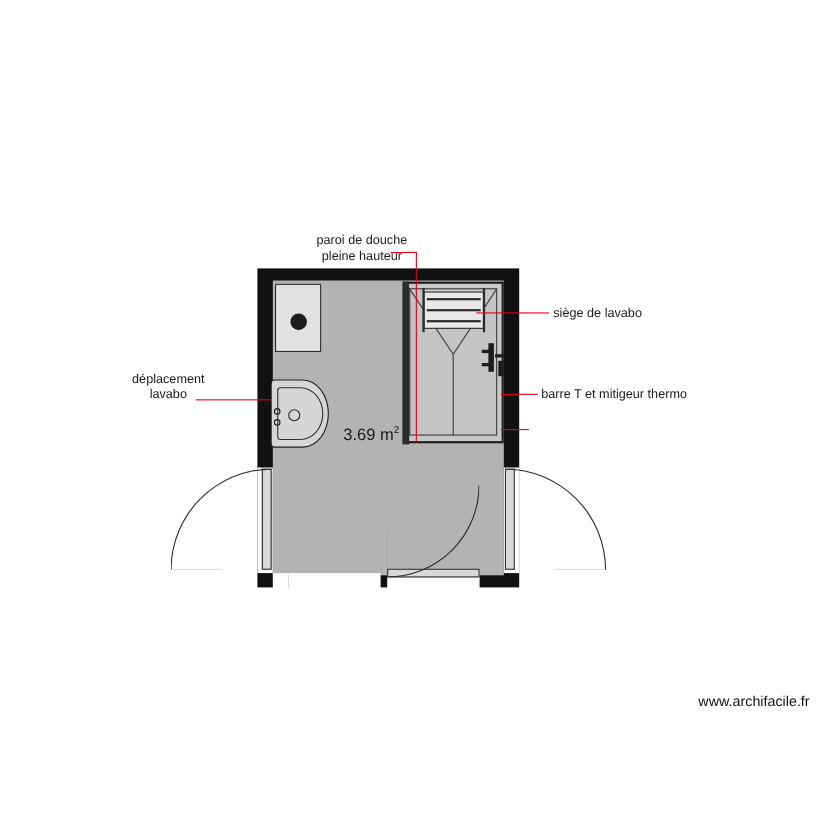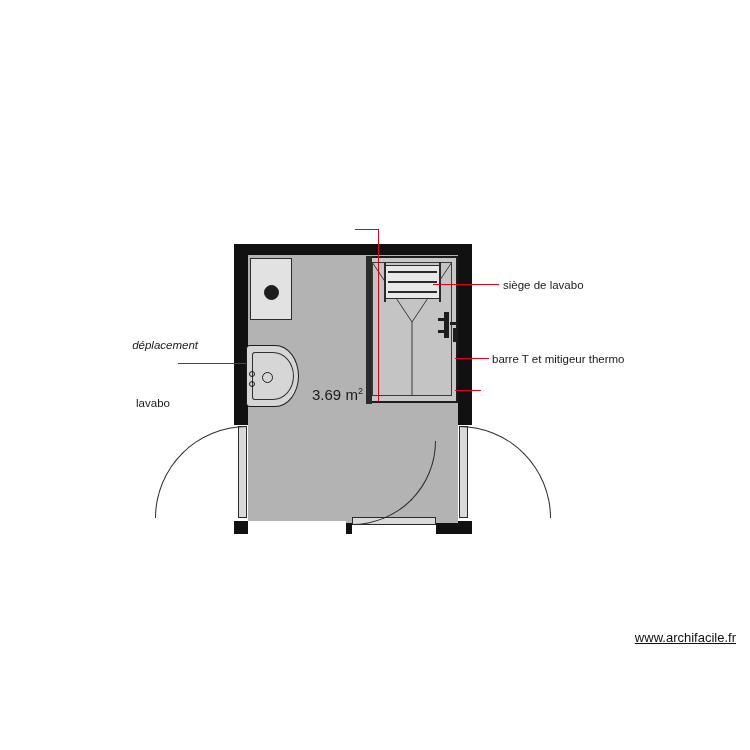--- a/index.html
+++ b/index.html
@@ -233,21 +233,20 @@
     color: #1a1a1a;
   }
   .area-label sup { font-size: 9px; }
 
   .footer {
     position: absolute;
     right: 14px;
     top: 630px;
     font-size: 13px;
     color: #111111;
-    text-decoration: underline;
   }
 </style>
 </head>
 <body>
 
 <div class="stage">
 
   <div class="room-outer"></div>
   <div class="room-inner"></div>
 
@@ -298,36 +297,40 @@
   <div class="basin-bowl"></div>
   <div class="basin-tap"></div>
   <div class="basin-small-dot" style="left:249px; top:371px;"></div>
   <div class="basin-small-dot" style="left:249px; top:381px;"></div>
 
   <div class="area-label">
     <span>3.69</span>
     <span>m</span><sup>2</sup>
   </div>
 
+  <div class="label center" style="left:283px; top:212px; width:92px;">
+    <div>paroi de douche</div>
+    <div>pleine hauteur</div>
+  </div>
   <div class="leader leader-h" style="left:355px; top:229px; width:24px;"></div>
   <div class="leader leader-v" style="left:378px; top:229px; height:172px;"></div>
 
   <div class="label" style="left:503px; top:278px;">
     <div>siège de lavabo</div>
   </div>
   <div class="leader leader-h" style="left:433px; top:284px; width:66px;"></div>
 
   <div class="label" style="left:492px; top:352px;">
     <div>barre T et mitigeur thermo</div>
   </div>
   <div class="leader leader-h" style="left:455px; top:358px; width:34px;"></div>
 
   <div class="leader leader-h" style="left:455px; top:390px; width:26px;"></div>
 
   <div class="label right" style="left:108px; top:338px; width:90px;">
-    <div style="text-align:right;font-style:italic;">déplacement</div>
-    <div style="text-align:center;margin-top:44px;">lavabo</div>
+    <div style="text-align:center;">déplacement</div>
+    <div style="text-align:center;">lavabo</div>
   </div>
   <div class="leader leader-h" style="left:178px; top:363px; width:68px;"></div>
 
   <div class="footer">www.archifacile.fr</div>
 
 </div>
 
 </body></html>

